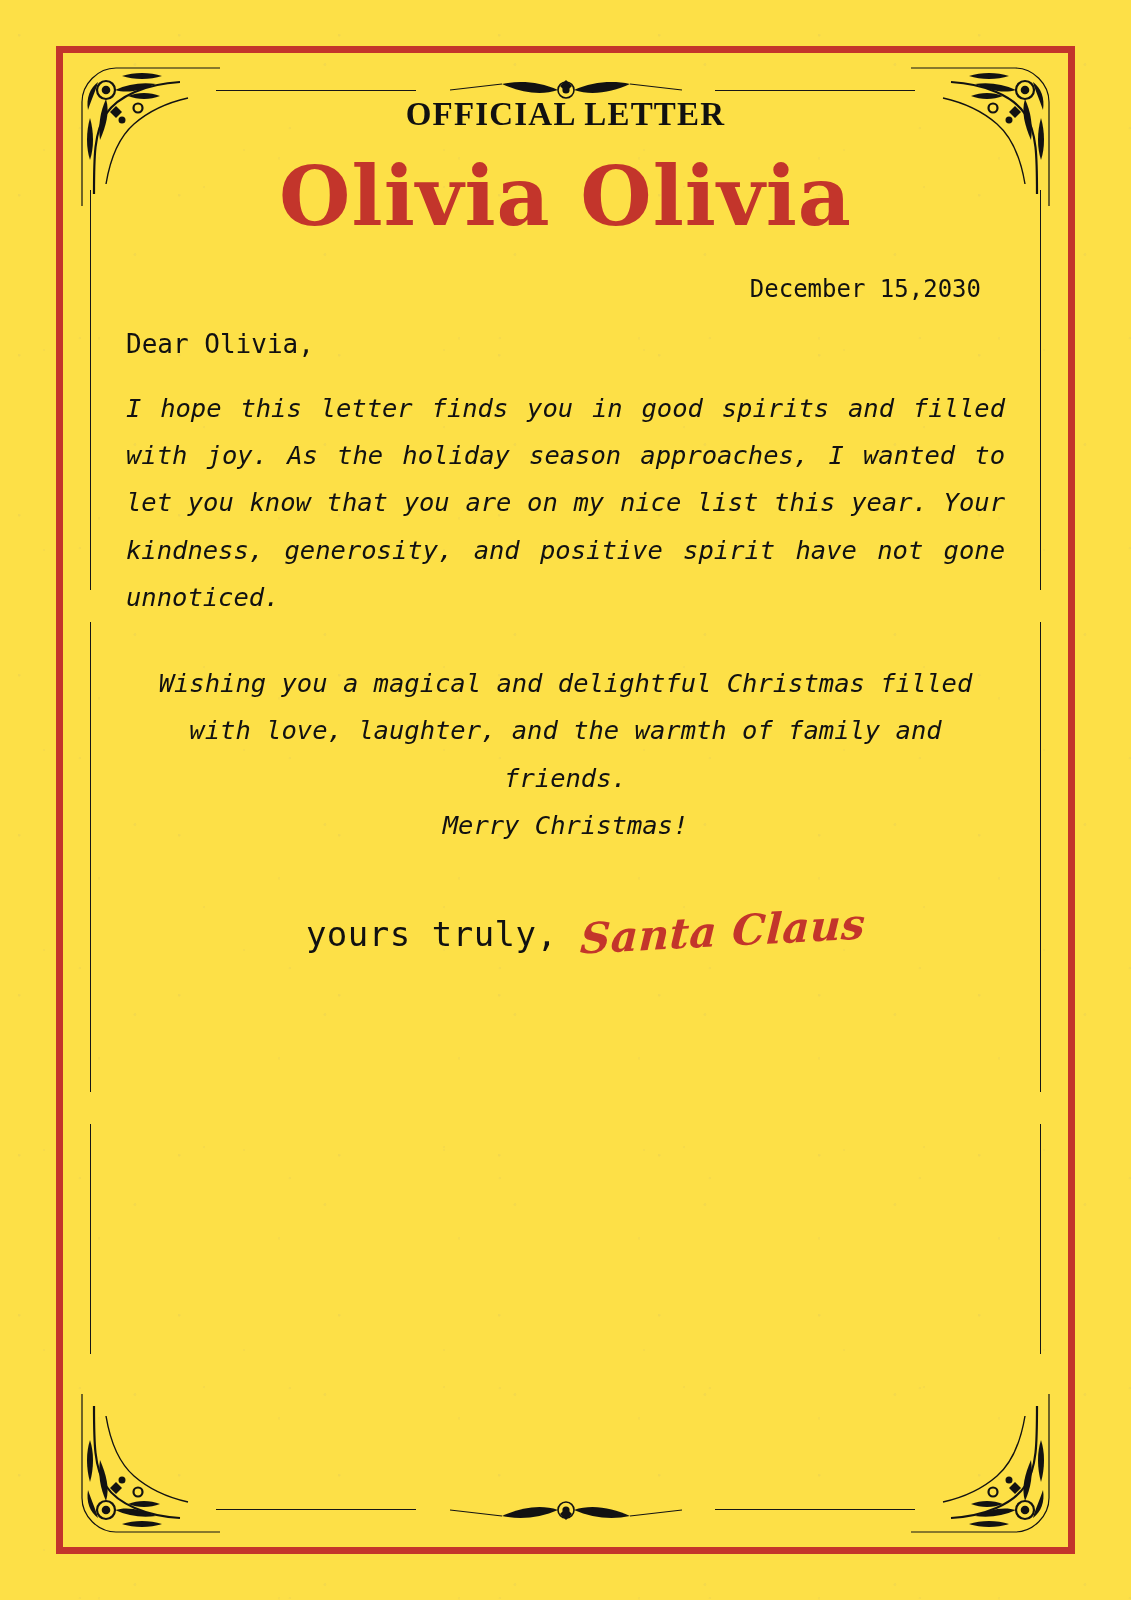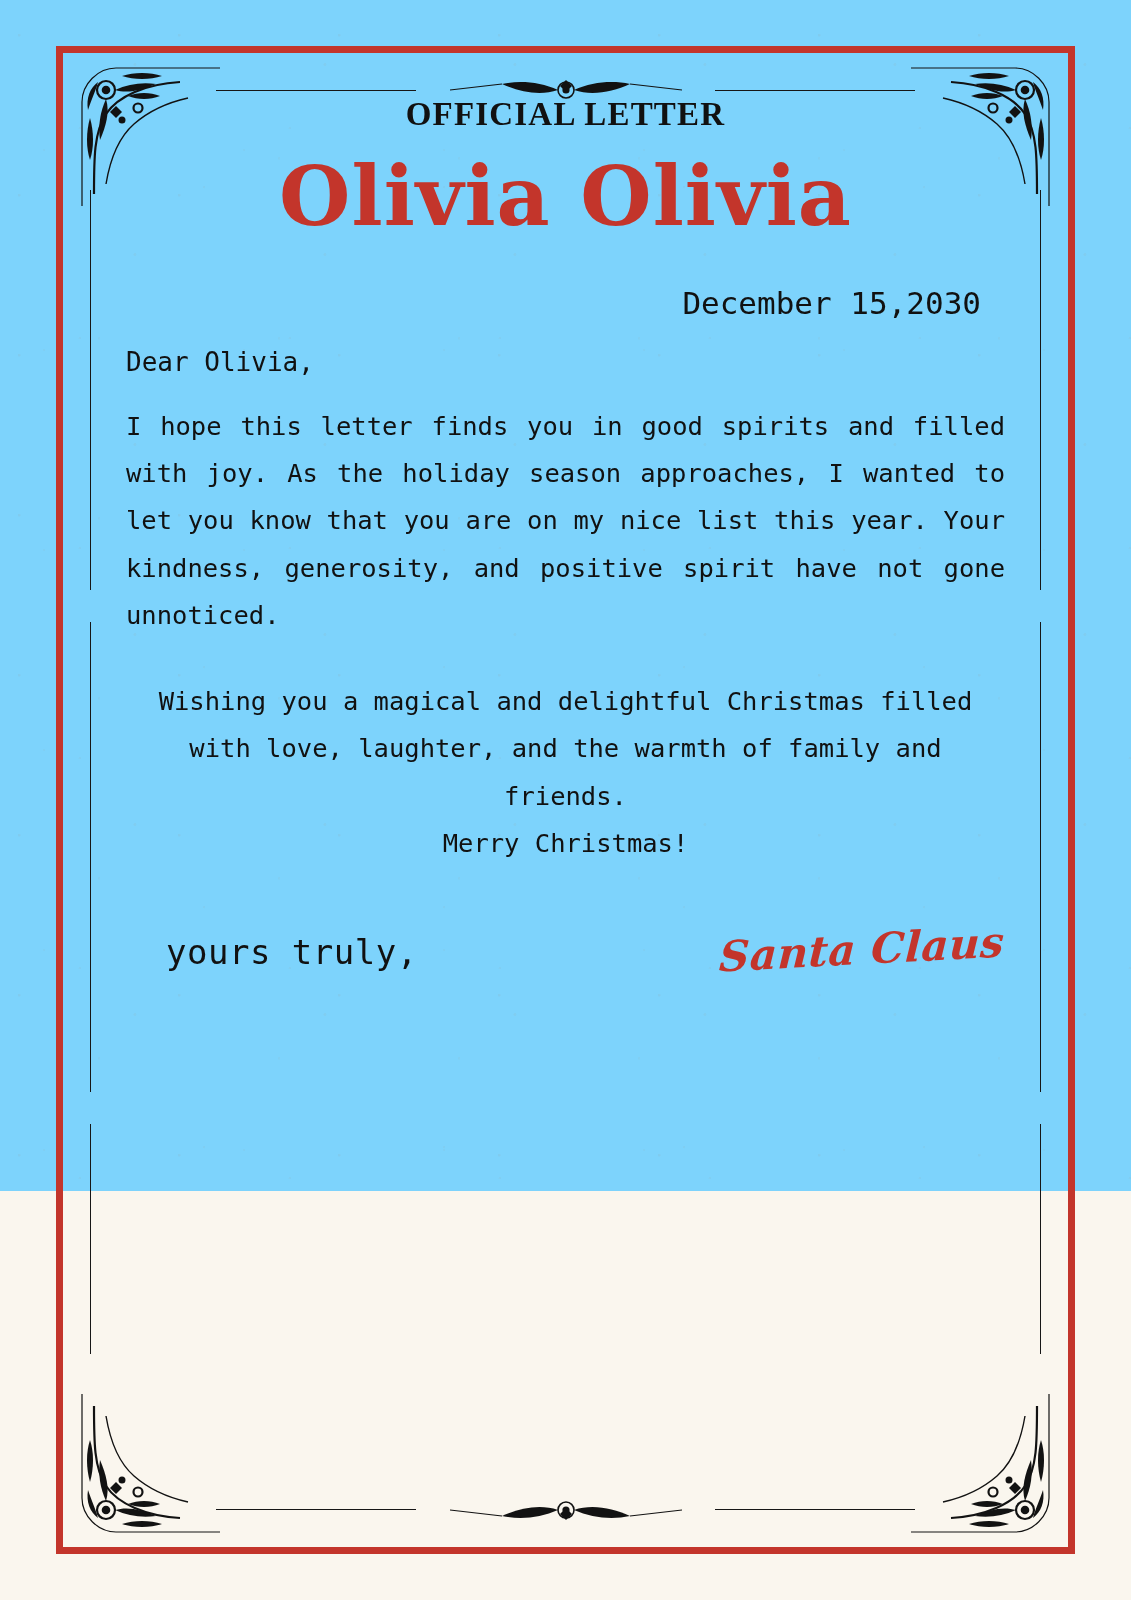--- a/index.html
+++ b/index.html
@@ -11,22 +11,22 @@
   body {
     width: 1131px;
     height: 1600px;
     font-family: "Liberation Serif", serif;
     overflow: hidden;
   }
 
   .page {
     position: relative;
     width: 1131px;
-    height: 1191px;
-    background: #7dd3fc;
+    height: 1600px;
+    background: #fde047;
   }
 
   
   .paper-texture {
     position: absolute;
     inset: 0;
     background-image:
       radial-gradient(circle at 12% 22%, rgba(160,150,130,.10) 0 1.2px, transparent 1.6px),
       radial-gradient(circle at 38% 61%, rgba(160,150,130,.08) 0 1.1px, transparent 1.5px),
       radial-gradient(circle at 71% 34%, rgba(160,150,130,.09) 0 1.3px, transparent 1.7px),
@@ -124,53 +124,54 @@
     margin-top: 22px;
     font-family: "DejaVu Serif", serif;
     font-weight: 700;
     font-size: 82px;
     line-height: 1.02;
     color: #c3352b;
     letter-spacing: 1px;
   }
 
   .date {
-    margin-top: 46px;
+    margin-top: 36px;
     text-align: right;
     padding-right: 24px;
     font-family: "DejaVu Sans Mono", monospace;
-    font-size: 31px;
+    font-size: 24px;
     color: #111;
   }
 
   .salutation {
     margin-top: 26px;
     font-family: "DejaVu Sans Mono", monospace;
     font-size: 26px;
     color: #111;
   }
 
   .body-block {
     font-family: "DejaVu Sans Mono", monospace;
     font-size: 25.5px;
     line-height: 1.86;
     color: #111;
     text-align: justify;
     text-justify: inter-word;
     margin-top: 26px;
+    font-style: italic;
   }
   .body-block p { margin: 0 0 38px 0; }
   .body-block p:last-child { margin-bottom: 0; }
   .body-block p.no-justify { text-align: center; }
 
   .signature-row {
     margin-top: 58px;
     display: flex;
     align-items: baseline;
-    justify-content: space-between;
+    justify-content: center;
     gap: 22px;
     padding-left: 40px;
   }
   .yours-truly {
     font-family: "DejaVu Sans Mono", monospace;
     font-size: 34px;
     color: #111;
     letter-spacing: 0.5px;
   }
   .signature {

